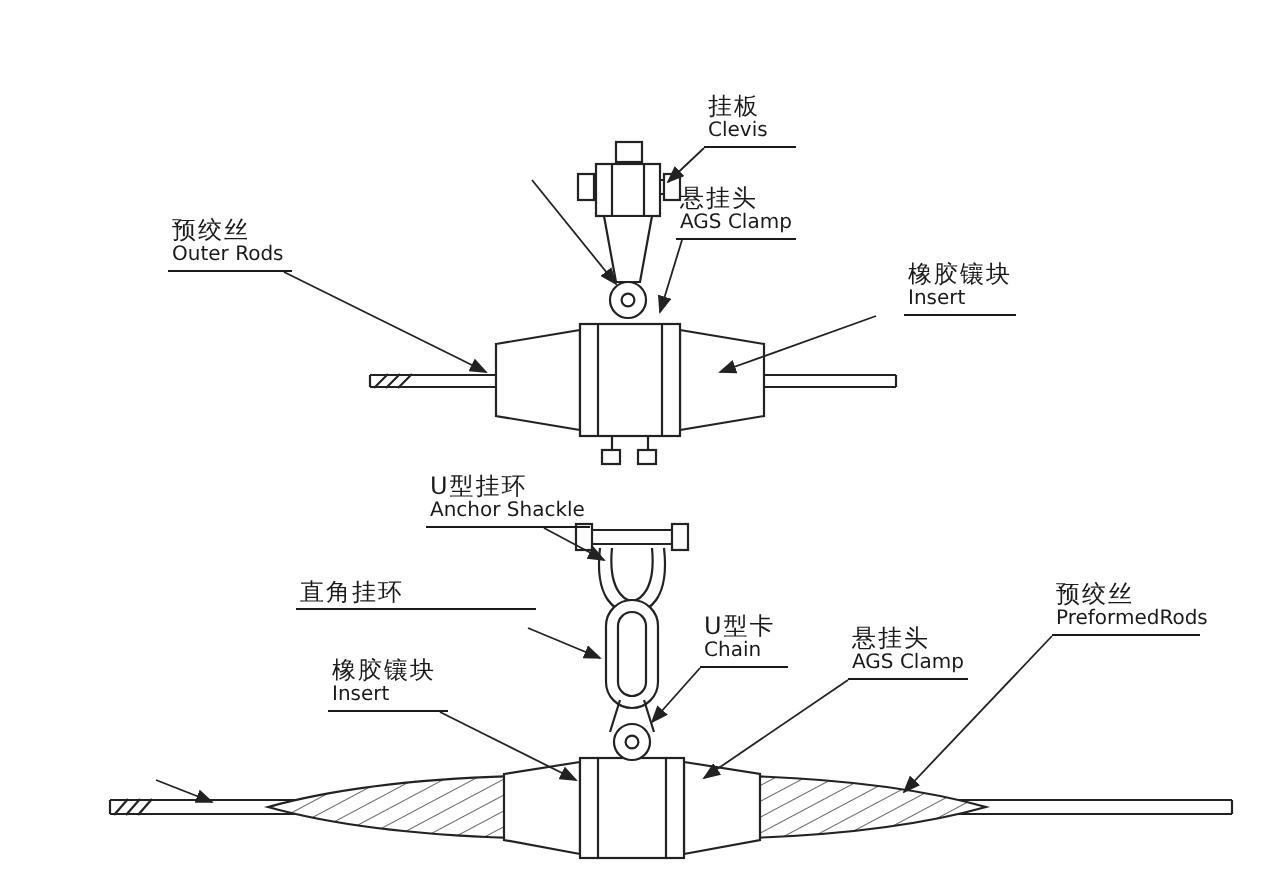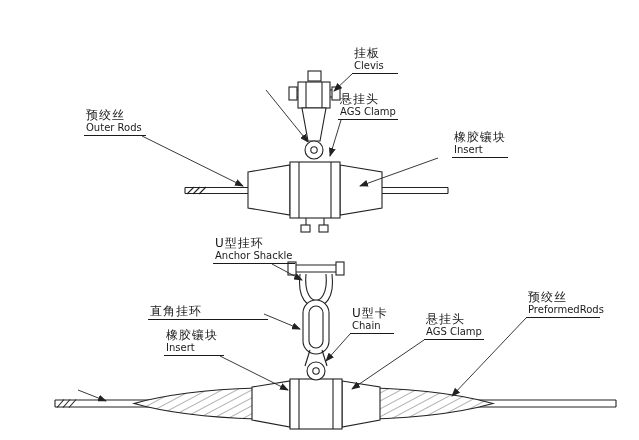--- a/index.html
+++ b/index.html
@@ -162,21 +162,21 @@
   <div class="label" style="left:452px;top:131px;width:52px;">
     <span class="zh">橡胶镶块</span>
     <span class="en">Insert</span>
   </div>
 
   <div class="label" style="left:194px;top:237px;width:78px;margin-left:19px;">
     <span class="zh">U型挂环</span>
     <span class="en">Anchor Shackle</span>
   </div>
 
-  <div class="label" style="left:148px;top:305px;width:116px;">
+  <div class="label" style="left:148px;top:290px;width:116px;">
     <span class="zh">直角挂环</span>
   </div>
 
   <div class="label" style="left:350px;top:307px;width:40px;">
     <span class="zh">U型卡</span>
     <span class="en">Chain</span>
   </div>
 
   <div class="label" style="left:164px;top:329px;width:56px;">
     <span class="zh">橡胶镶块</span>

